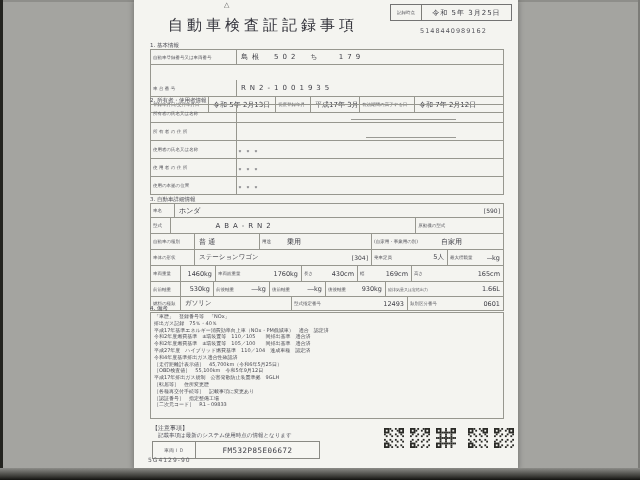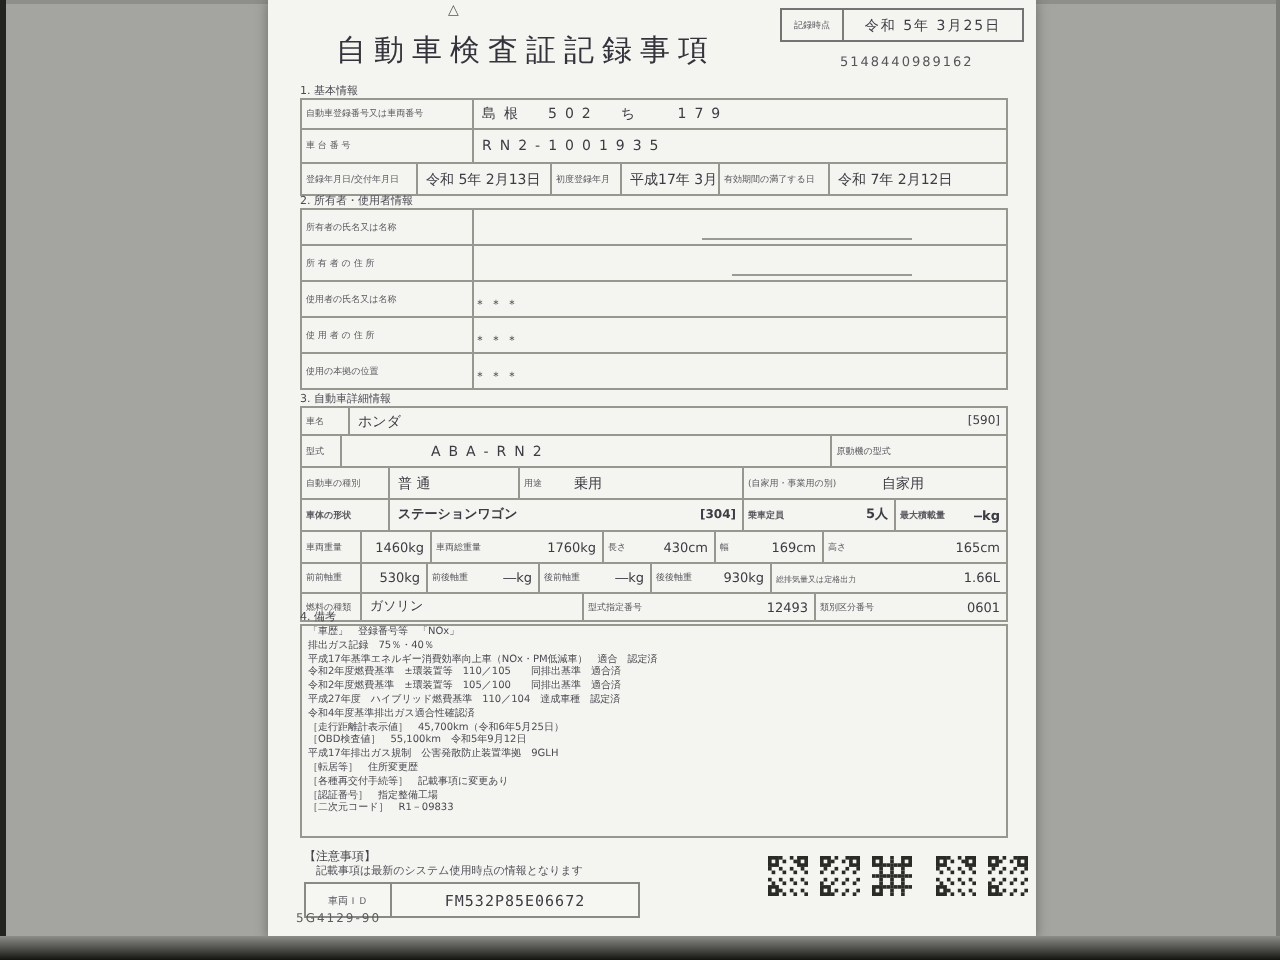--- a/index.html
+++ b/index.html
@@ -78,21 +78,21 @@
     <div class="sval">令和 5年 3月25日</div>
   </div>
   <div class="abs serial" style="left:286px;top:27px;">5148440989162</div>
 
   <div class="abs sechead" style="left:16px;top:42px;">1. 基本情報</div>
   <div class="abs tbl" style="left:16px;top:49px;width:354px;">
     <div class="row" style="height:15px;justify-content:flex-end;">
       <div class="cell lblc labelcol" style="width:86px;">自動車登録番号又は車両番号</div>
       <div class="cell valc sp" style="flex:1;">島根　502　ち　 179</div>
     </div>
-    <div class="row" style="height:17px;">
+    <div class="row" style="height:17px;margin-top:15px;">
       <div class="cell lblc labelcol" style="width:86px;">車 台 番 号</div>
       <div class="cell valc sp" style="flex:1;">RN2-1001935</div>
     </div>
     <div class="row" style="height:16px;">
       <div class="cell lblc labelcol" style="width:58px;">登録年月日/交付年月日</div>
       <div class="cell valc" style="width:66px;">令和 5年 2月13日</div>
       <div class="cell lblc boxed" style="width:36px;border-right:1px solid #97978f;">初度登録年月</div>
       <div class="cell valc" style="width:48px;">平成17年 3月</div>
       <div class="cell lblc boxed" style="width:56px;border-right:1px solid #97978f;">有効期間の満了する日</div>
       <div class="cell valc" style="flex:1;">令和 7年 2月12日</div>
@@ -139,21 +139,21 @@
       <div class="cell valc sp" style="flex:1;font-family:Liberation Mono, monospace;">D17A</div>
     </div>
     <div class="row" style="height:16px;">
       <div class="cell lblc labelcol" style="width:44px;">自動車の種別</div>
       <div class="cell valc" style="width:64px;">普 通</div>
       <div class="cell lblc boxed" style="width:24px;">用途</div>
       <div class="cell valc" style="width:88px;">乗用</div>
       <div class="cell lblc boxed" style="width:66px;">(自家用・事業用の別)</div>
       <div class="cell valc" style="flex:1;">自家用</div>
     </div>
-    <div class="row" style="height:16px;font-weight:bold;">
+    <div class="row" style="height:16px;">
       <div class="cell lblc labelcol" style="width:44px;">車体の形状</div>
       <div class="cell valc" style="width:140px;font-size:6.5px;">ステーションワゴン</div>
       <div class="cell valc num" style="width:36px;font-size:6px;">[304]</div>
       <div class="cell lblc boxed" style="width:40px;">乗車定員</div>
       <div class="cell valc num" style="width:36px;">5人</div>
       <div class="cell lblc boxed" style="width:40px;">最大積載量</div>
       <div class="cell valc num" style="flex:1;">―kg</div>
     </div>
     <div class="row" style="height:16px;">
       <div class="cell lblc labelcol" style="width:30px;">車両重量</div>

